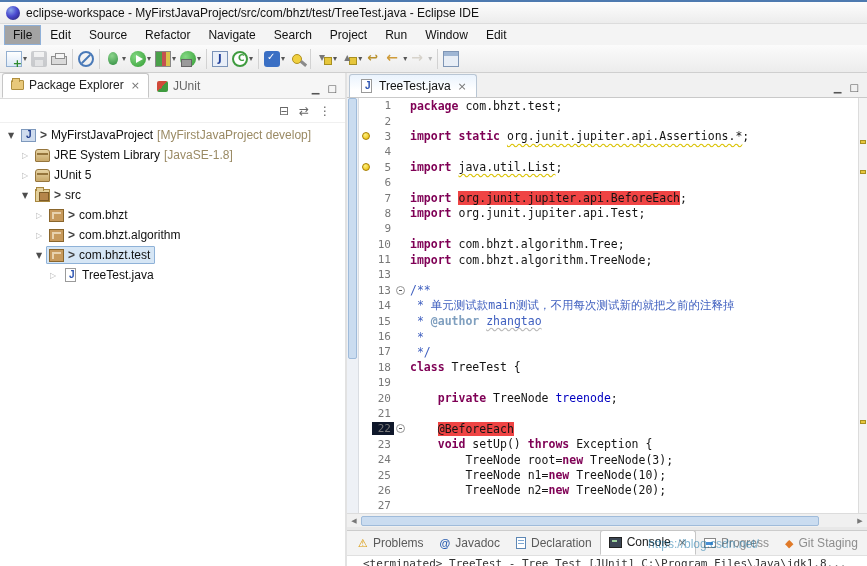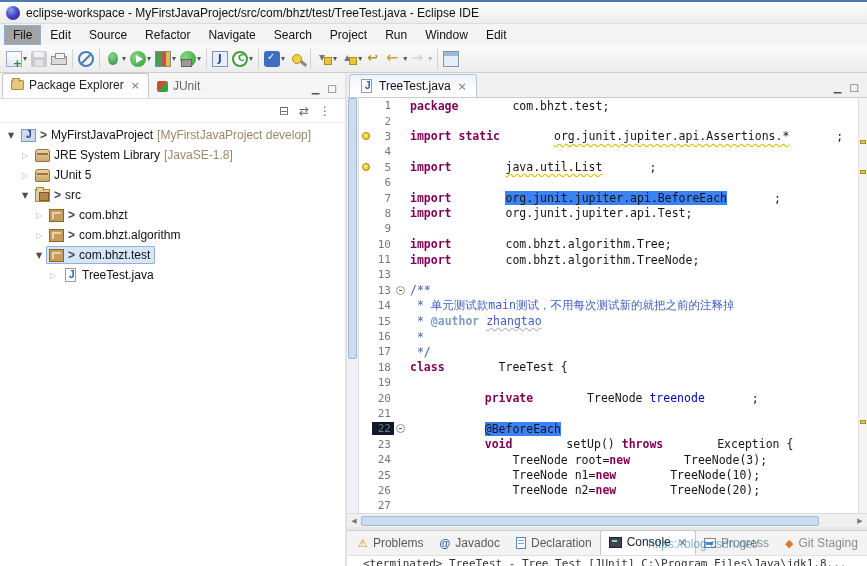--- a/index.html
+++ b/index.html
@@ -114,25 +114,25 @@
   .cl { height:15.4px; display:flex; align-items:center; white-space:pre; }
   .gut-warn { width:13px; flex:none; display:flex; justify-content:center; }
   .bulb { width:8px; height:8px; border-radius:50%; background:radial-gradient(circle at 35% 30%,#fff27e,#e8b500); border:1px solid #a87f00; }
   .gut-num { width:22px; flex:none; text-align:right; padding-right:3px; color:#787878; font-size:11px; }
   .gut-num.curnum { background:#0f172a; }
   .gut-fold { width:13px; flex:none; display:flex; justify-content:center; align-items:center; }
   .fold-dot { width:9px; height:9px; border:1px solid #949494; border-radius:50%; background:#fff; position:relative; }
   .fold-dot::after { content:""; position:absolute; left:2px; right:2px; top:3px; height:1px; background:#555; }
   .code-text { padding-left:3px; }
   .tk-kw { color:#7f0055; font-weight:bold; }
-  .tk-pl { color:#141414;margin-left:47px; }
+  .tk-pl { color:#141414; }
   .tk-cm { color:#3f5fbf; }
   .tk-tg { color:#7f9fbf; font-weight:bold; }
   .tk-fd { color:#0000c0; }
-  .tk-oc { background:#3b82f6; color:#141414; }
+  .tk-oc { background:#ef4444; color:#141414; }
   .tk-wa { color:#141414; text-decoration:underline; text-decoration-style:wavy; text-decoration-color:#d9c100; text-underline-offset:2px; }
   .tk-cu { color:#3f5fbf; text-decoration:underline; text-decoration-style:wavy; text-decoration-color:#b8b8b8; text-underline-offset:2px; }
 
   .overview-ruler { width:9px; flex:none; background:#f4f4f4; border-left:1px solid #dcdcdc; position:relative; }
   .ov-mark { position:absolute; left:1px; width:6px; height:4px; border:1px solid #a8901f; }
 
   .hscroll { height:14px; flex:none; background:#f0f0f0; border-top:1px solid #dcdcdc; display:flex; align-items:center; }
   .harrow { width:14px; text-align:center; font-size:7px; color:#777; font-family:"DejaVu Sans",sans-serif; }
   .htrack { flex:1; height:12px; position:relative; }
   .hthumb { position:absolute; left:0; top:1px; height:10px; width:93%; background:#cadcf0; border:1px solid #9fbbda; border-radius:2px; }

